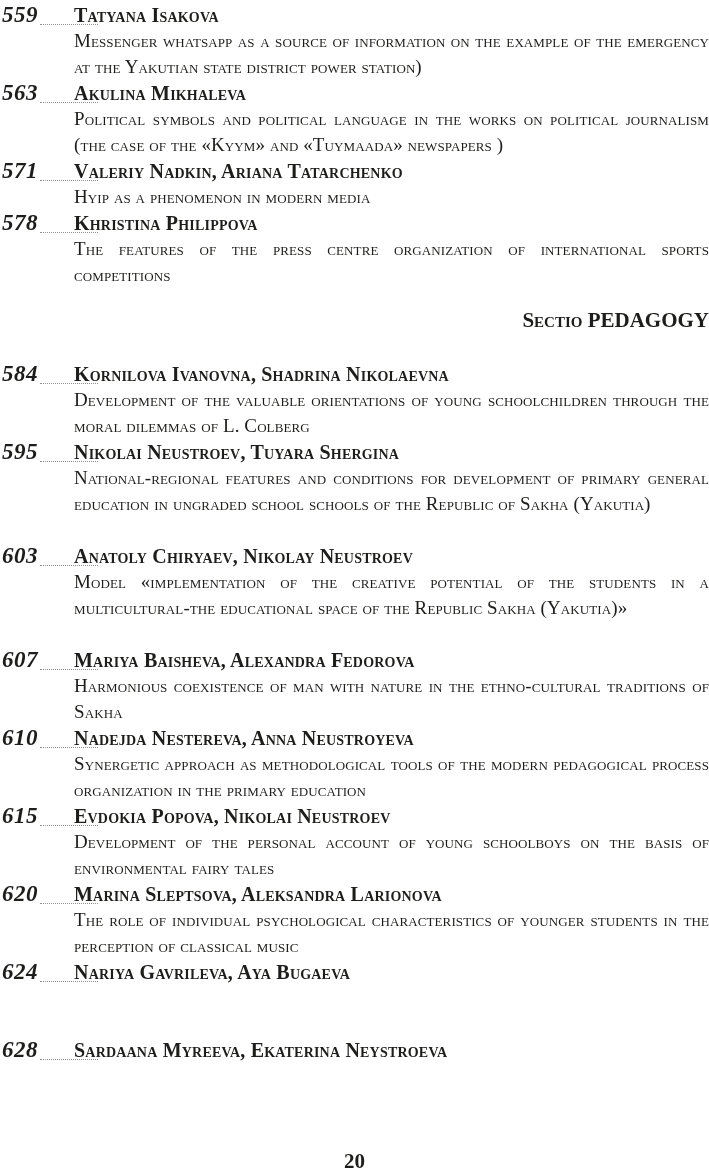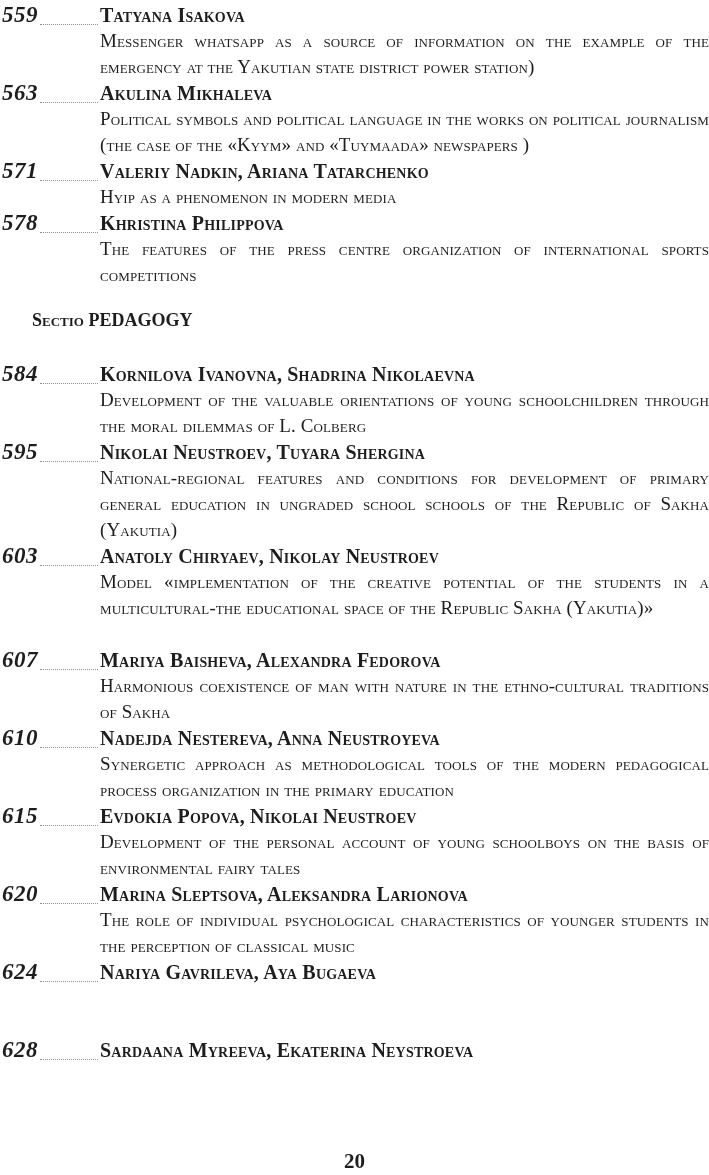--- a/index.html
+++ b/index.html
@@ -8,21 +8,21 @@
     width: 709px;
     height: 1175px;
     background: #ffffff;
     overflow: hidden;
     font-family: "Liberation Serif", "DejaVu Serif", serif;
     color: #1d1d1b;
   }
   .toc { padding-top: 2px; }
   .entry {
     position: relative;
-    padding-left: 100px;
+    padding-left: 74px;
     box-sizing: border-box;
   }
   .lines-1 { min-height: 26px; }
   .lines-2 { min-height: 52px; }
   .lines-3 { min-height: 78px; }
   .lines-4 { min-height: 104px; }
   .numwrap {
     position: absolute;
     left: 2px;
     top: 0;
@@ -53,24 +53,24 @@
     white-space: nowrap;
   }
   .title {
     font-size: 19px;
     line-height: 26px;
     font-variant: small-caps;
     text-align: justify;
     letter-spacing: 0.1px;
   }
   .section-heading {
-    text-align: left;
+    text-align: right;
     padding-left: 32px;
     font-weight: 700;
-    font-size: 18px;
+    font-size: 21px;
     line-height: 28px;
     font-variant: small-caps;
     margin: 18px 0 27px 0;
   }
   .footer {
     position: absolute;
     bottom: 2px;
     left: 0;
     width: 709px;
     text-align: center;

